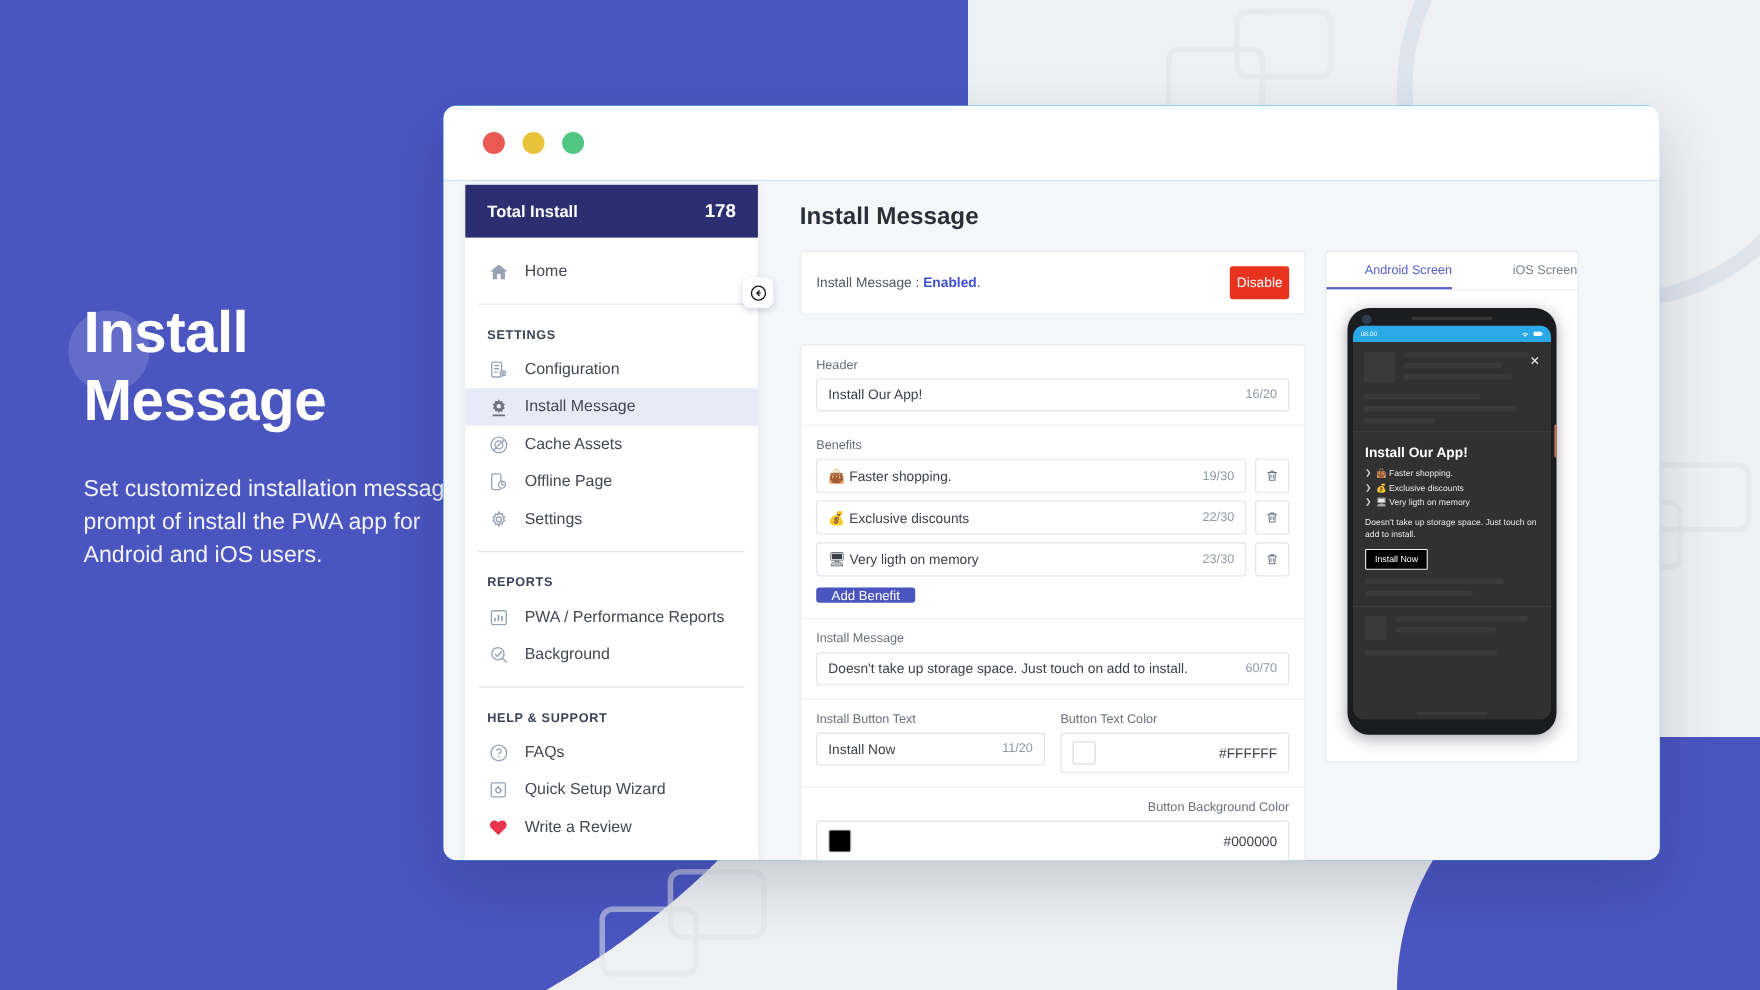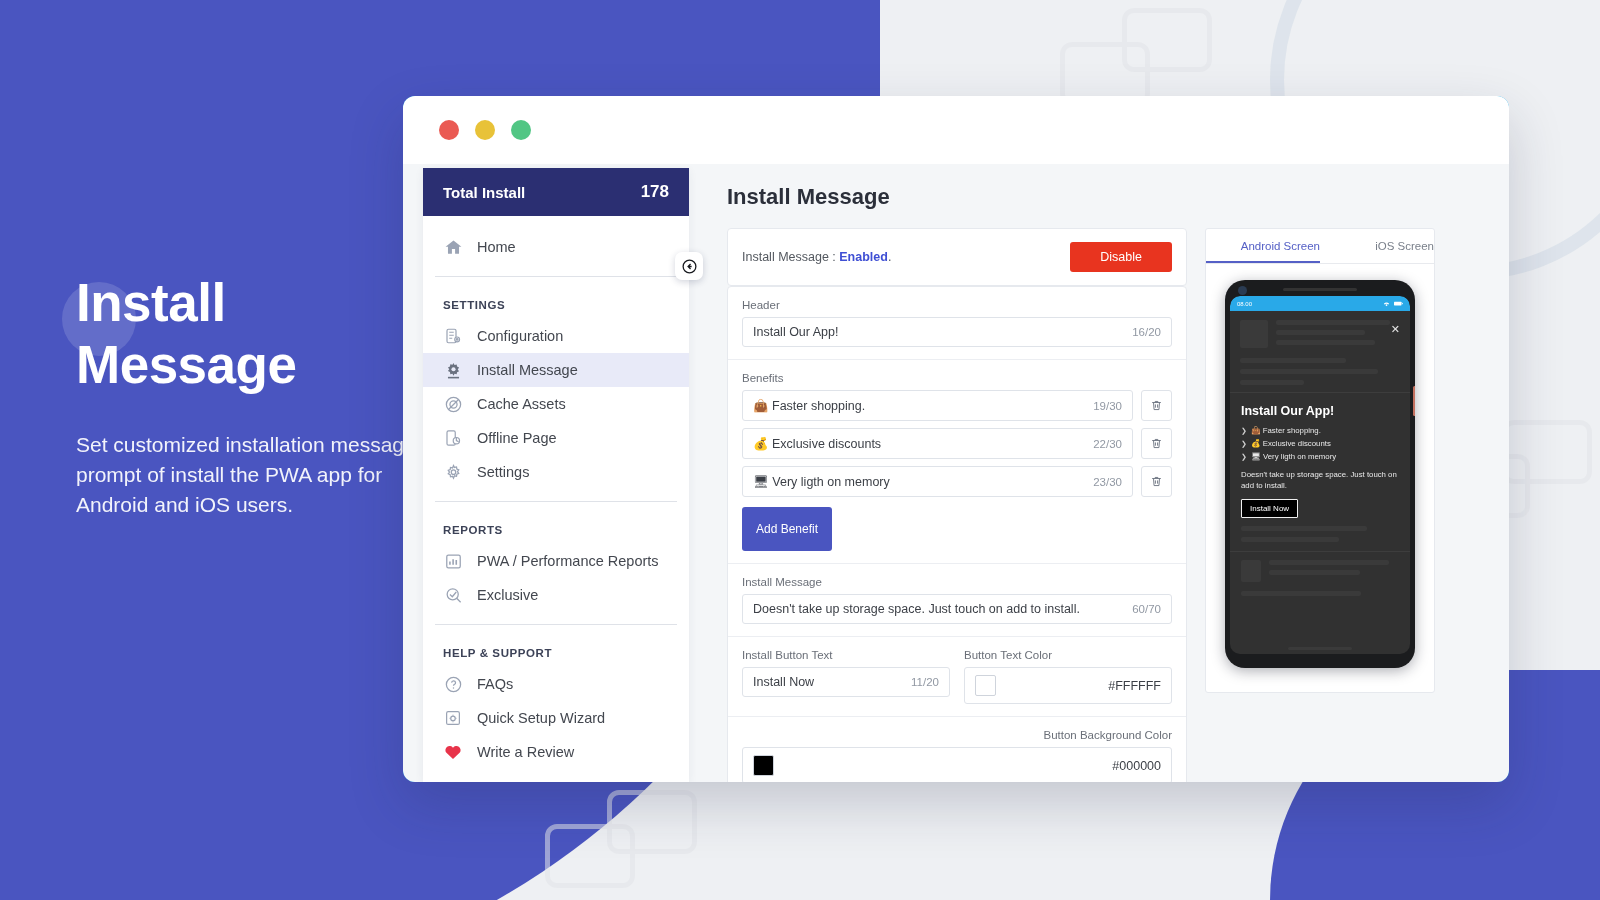--- a/index.html
+++ b/index.html
@@ -108,28 +108,28 @@
   
   .content { flex:1; padding: 8px 24px 0 38px; display:flex; flex-direction:column; min-width:0;}
   .page-title { font-size:22px; font-weight:700; color:#2b2f3a; margin: 12px 0 18px 0; }
 
   .content-row { display:flex; gap:18px; align-items:flex-start; }
   .col-left { flex: 1 1 auto; min-width:0; max-width:460px; }
   .col-right { flex:0 0 230px; }
 
   .card {
     background:#fff; border:1px solid #e6e9ee; border-radius:4px;
-    margin-bottom:0;
+    margin-bottom:27px;
   }
   .status-card { display:flex; align-items:center; justify-content:space-between; padding:13px 14px; }
   .status-text { font-size:12.5px; color:#53585f; }
   .status-text b { color:#3f4fd4; font-weight:700; }
   .btn-disable {
     background:#e8341f; color:#fff; border:none; border-radius:3px;
-    font-size:12.5px; padding:8px 30px; cursor:pointer; font-family:inherit;
+    font-size:12.5px; padding:8px 6px; cursor:pointer; font-family:inherit;
   }
 
   .sect { padding: 12px 14px; border-bottom:1px solid #eceef2; }
   .sect:last-child { border-bottom:none;text-align:right; }
   .flabel { font-size:11.5px; color:#6a6f78; margin-bottom:6px; display:block; }
 
   .field {
     display:flex; align-items:center; justify-content:space-between;
     border:1px solid #dfe3e9; border-radius:3px; background:#fff;
     padding:7px 10px; font-size:12.5px; color:#3b3f46; min-height:30px;
@@ -139,21 +139,21 @@
 
   .benefit-row { display:flex; align-items:center; gap:8px; margin-bottom:7px; }
   .benefit-row .field { flex:1; min-width:0; }
   .btn-trash {
     width:31px; height:31px; border:1px solid #dfe3e9; border-radius:3px;
     background:#fff; display:flex; align-items:center; justify-content:center;
     cursor:pointer; flex:0 0 31px; color:#6b7280;
   }
   .btn-add {
     margin-top:3px; background:#4a55c0; color:#fff; border:none; border-radius:3px;
-    font-size:12px; padding:15px 14px; cursor:pointer; font-family:inherit;
+    font-size:12px; padding:0 14px; cursor:pointer; font-family:inherit;
   }
 
   .two-col { display:flex; gap:14px; }
   .two-col > div { flex:1; min-width:0; }
   .color-field { display:flex; align-items:center; gap:10px; }
   .swatch { width:21px; height:21px; border:1px solid #cfd4dc; border-radius:2px; flex:0 0 21px; }
 
   
   .preview {
     background:#fff; border:1px solid #e6e9ee; border-radius:3px;
@@ -356,21 +356,21 @@
           </div>
 
           <div class="nav-item">
             <span class="nav-ico">
               <svg width="19" height="19" viewBox="0 0 24 24" fill="none" stroke="#9aa3b4" stroke-width="1.6">
                 <circle cx="11" cy="10.5" r="7"></circle>
                   <path d="M16 15.5 21 20.5"></path>
                   <path d="M7.5 10.8 10.5 13.6l5-6"></path>
               </svg>
             </span>
-            <span>Exclusive</span>
+            <span>Background</span>
           </div>
 
           <div class="divider"></div>
 
           <div class="nav-head">HELP &amp; SUPPORT</div>
 
           <div class="nav-item">
             <span class="nav-ico">
               <svg width="19" height="19" viewBox="0 0 24 24" fill="none" stroke="#9aa3b4" stroke-width="1.6">
                 <circle cx="12" cy="12" r="9"></circle>

